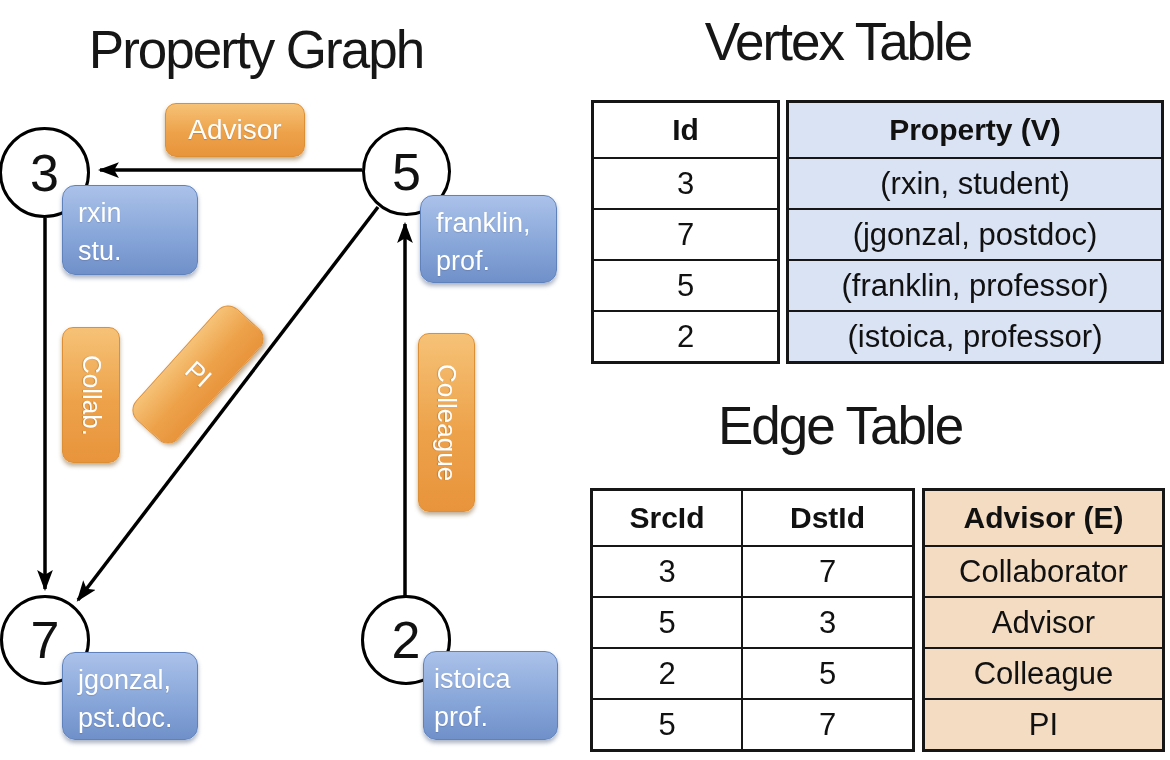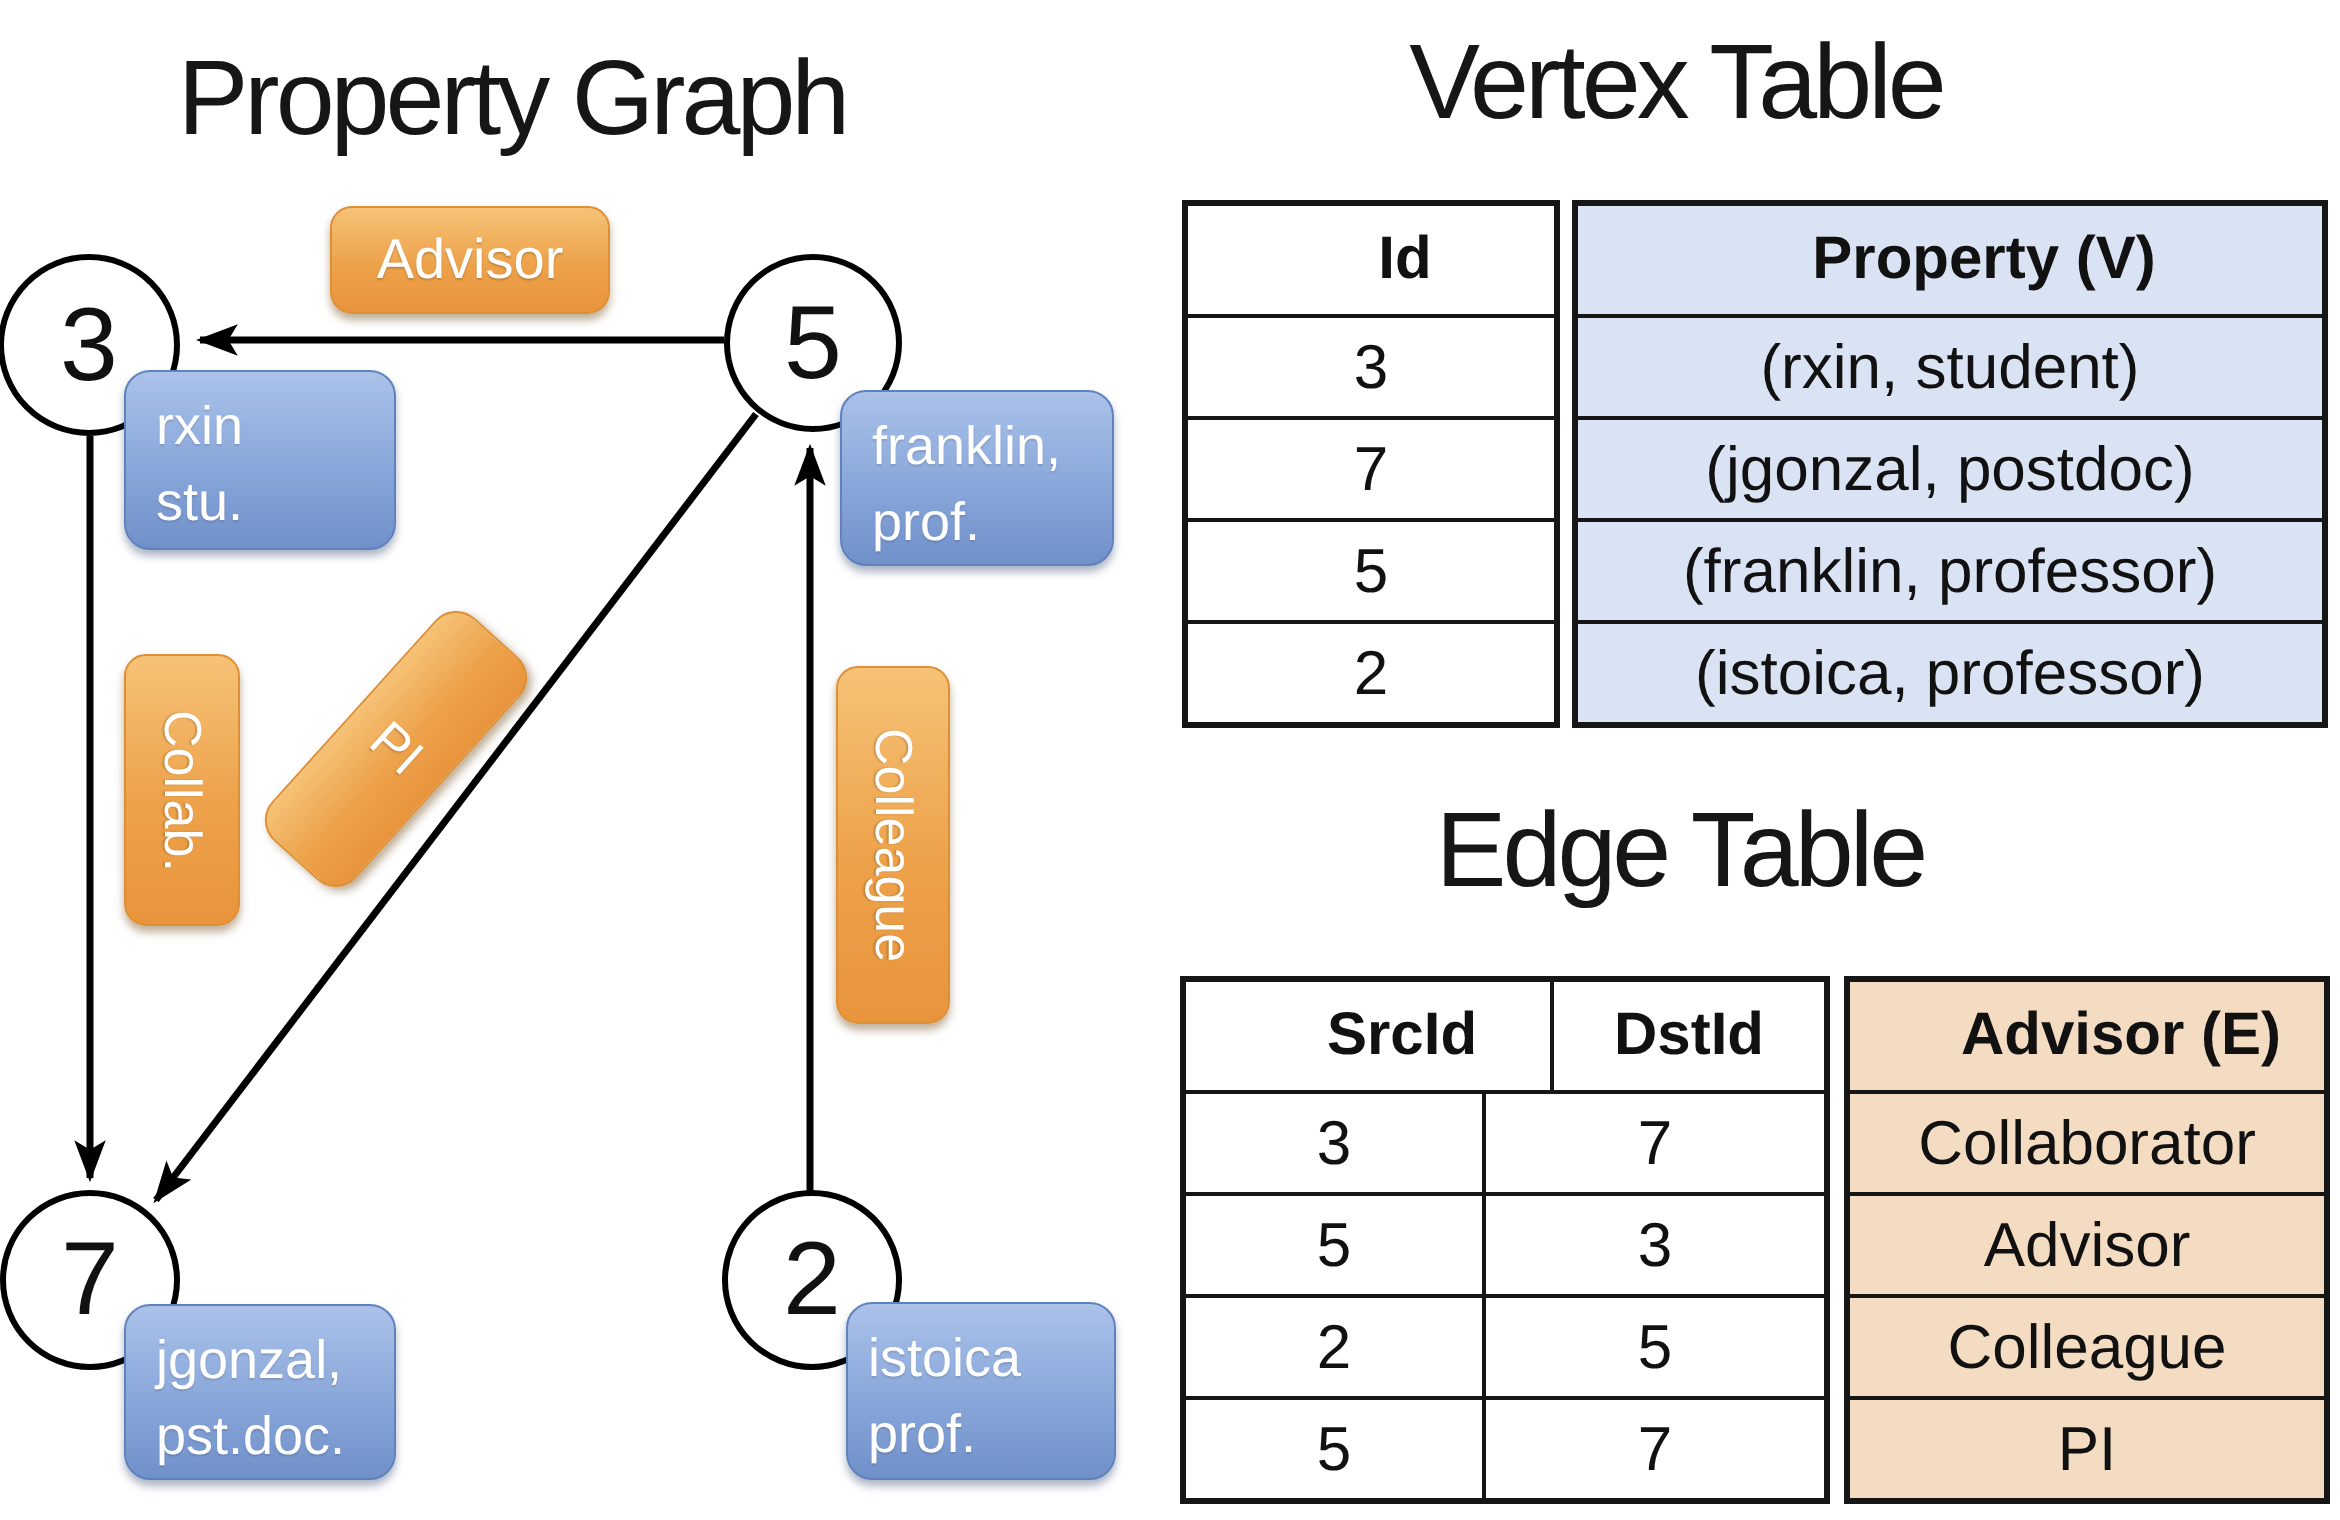--- a/index.html
+++ b/index.html
@@ -35,21 +35,21 @@
     background:linear-gradient(180deg,#abc2ea 0%,#8aa8da 52%,#7090ca 100%);
     border:1.5px solid #5f82bd;box-shadow:0 3px 4px rgba(45,65,105,.4);
     color:#fff;font-size:27px;line-height:1.4;padding:9px 6px 0 15px;
     text-shadow:0 1px 1px rgba(0,0,0,.12);
   }
   
   .tbl-wrap{position:absolute;display:flex;}
   .sub{box-sizing:border-box;border:3px solid #161616;background:#fff;}
   .row{box-sizing:border-box;height:51px;display:flex;align-items:center;justify-content:center;
        border-top:2px solid #161616;font-size:31px;}
-  .row:first-child{border-top:none;height:54px;margin-left:34px;}
+  .row:first-child{border-top:none;height:54px;}
   .row.hdr{font-weight:bold;font-size:30px;}
   .cell{height:100%;display:flex;align-items:center;justify-content:center;}
   .cell-src{width:148px;}
   .cell-dst{flex:1;border-left:2px solid #161616;}
   .fill-blue{background:#dae3f3;}
   .fill-peach{background:#f4dcc3;}
 </style>
 </head>
 <body>
 

